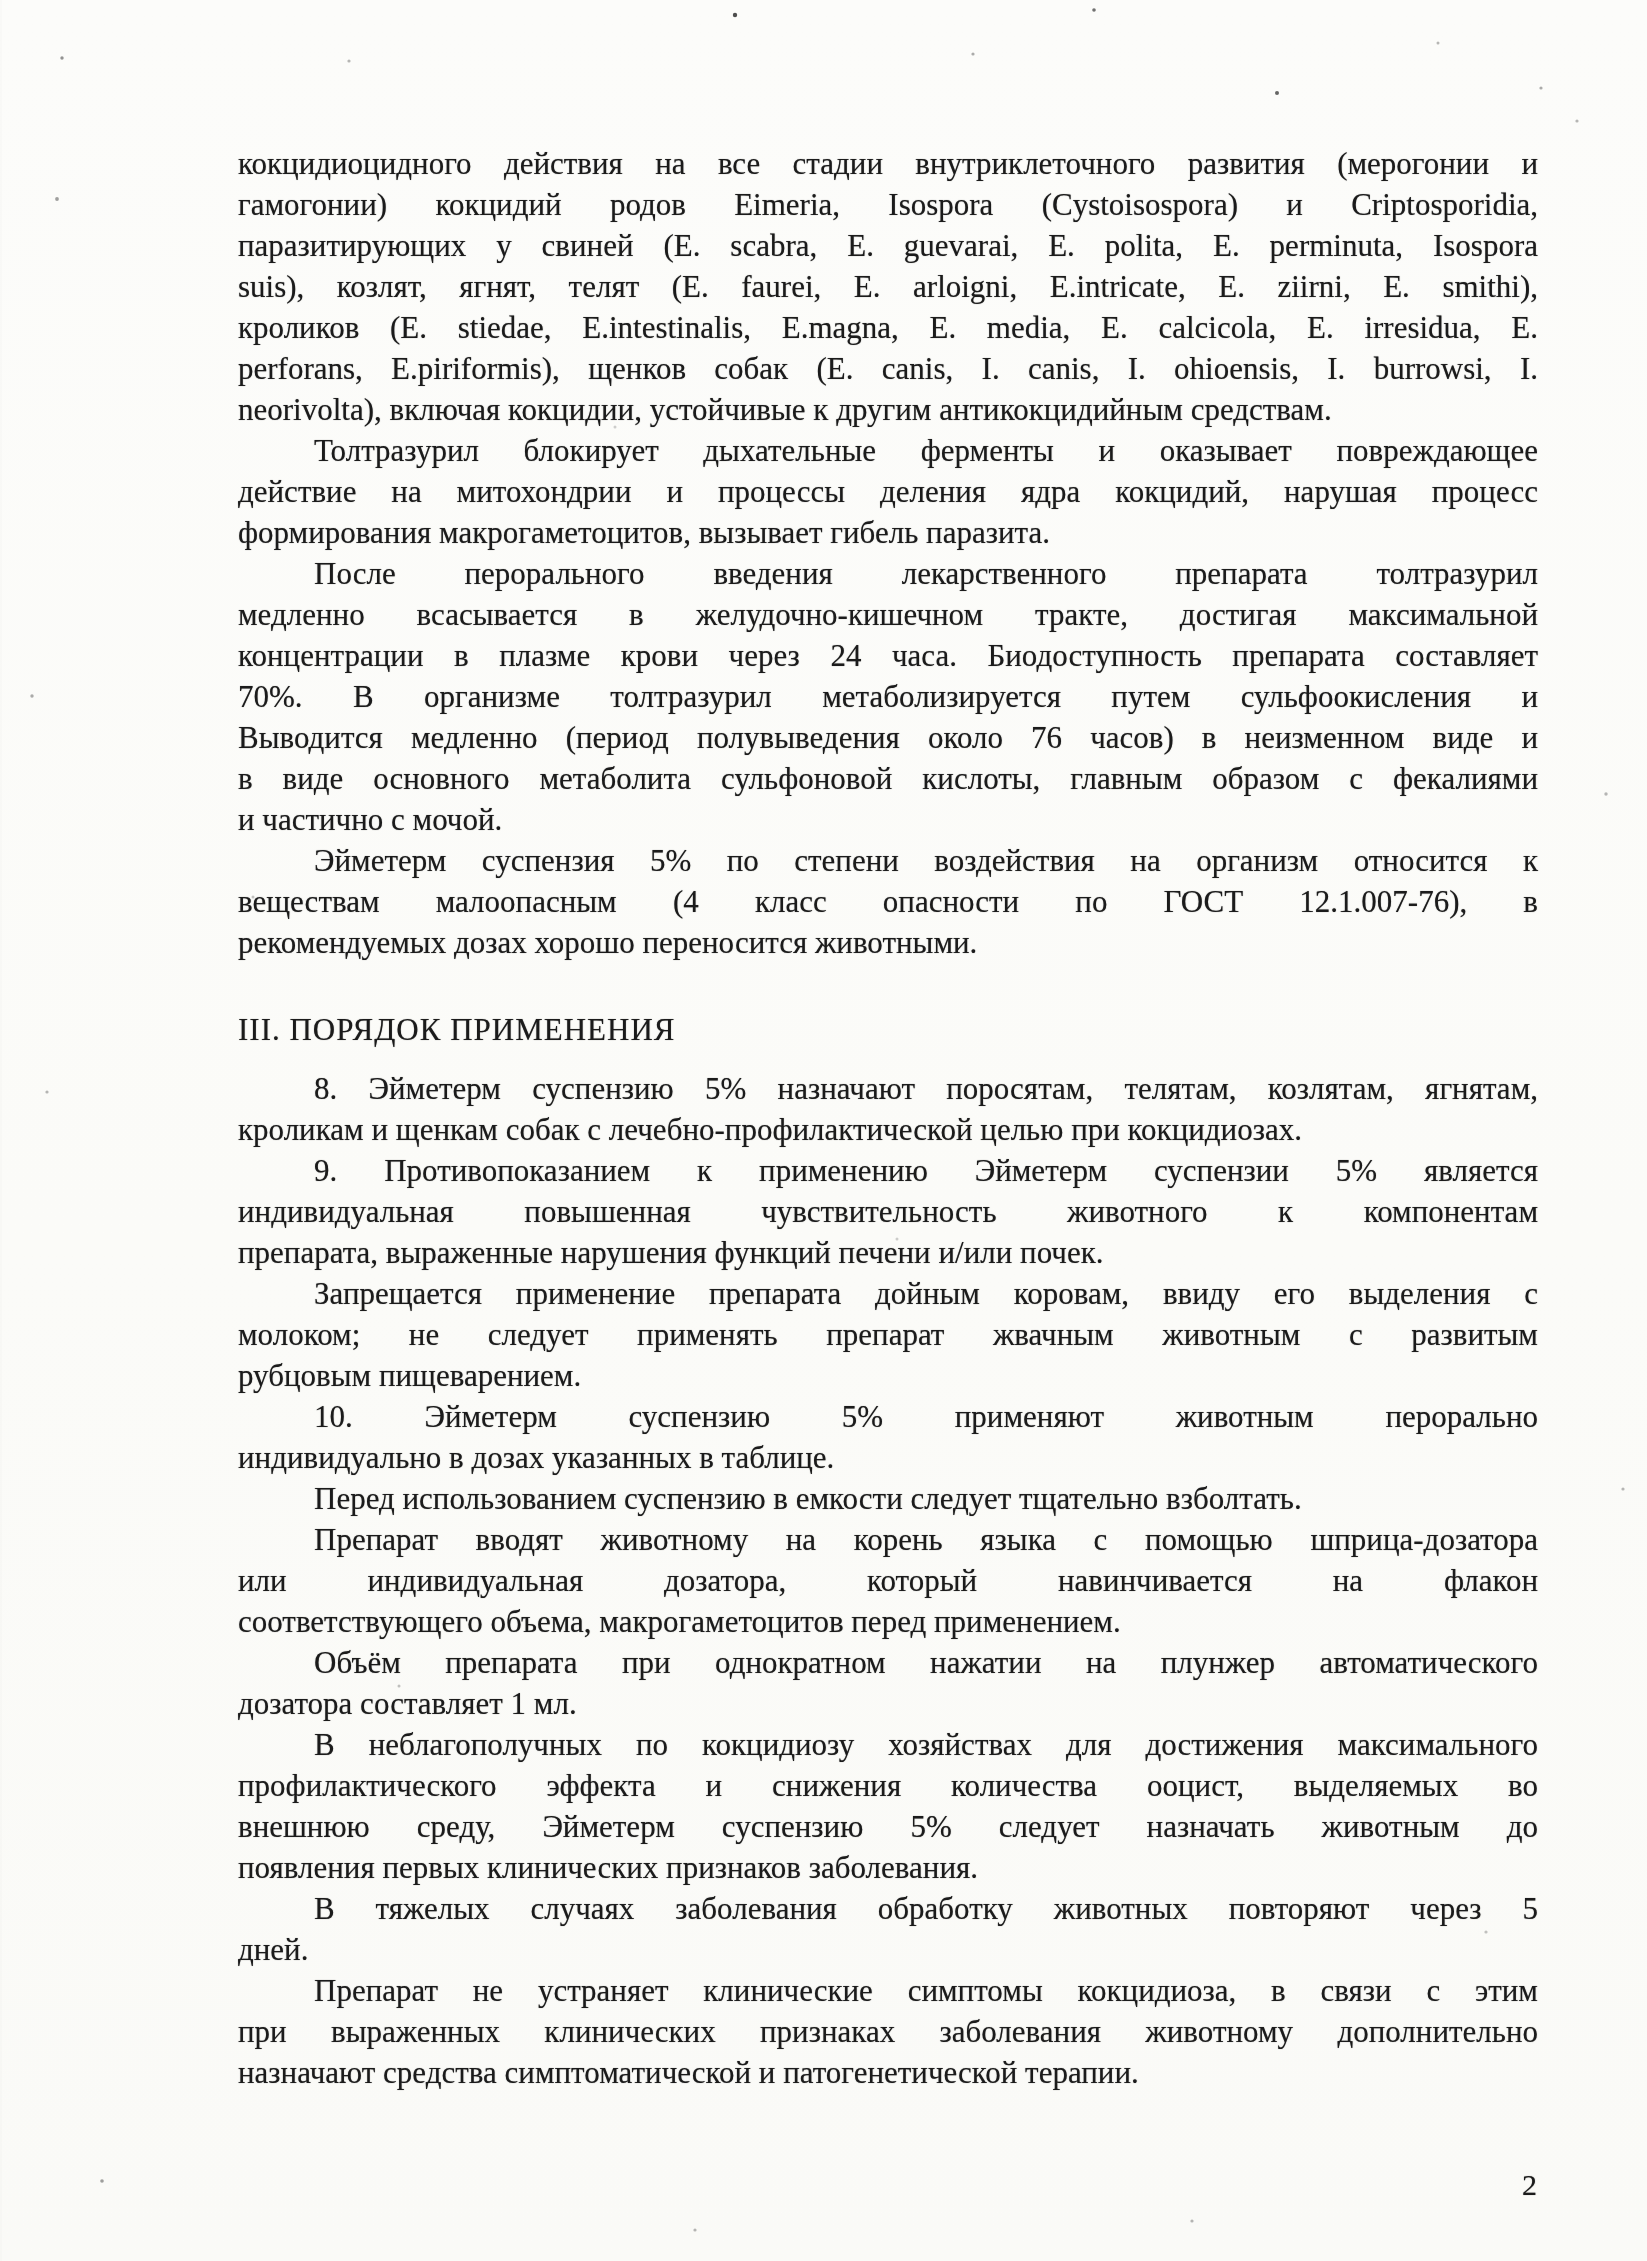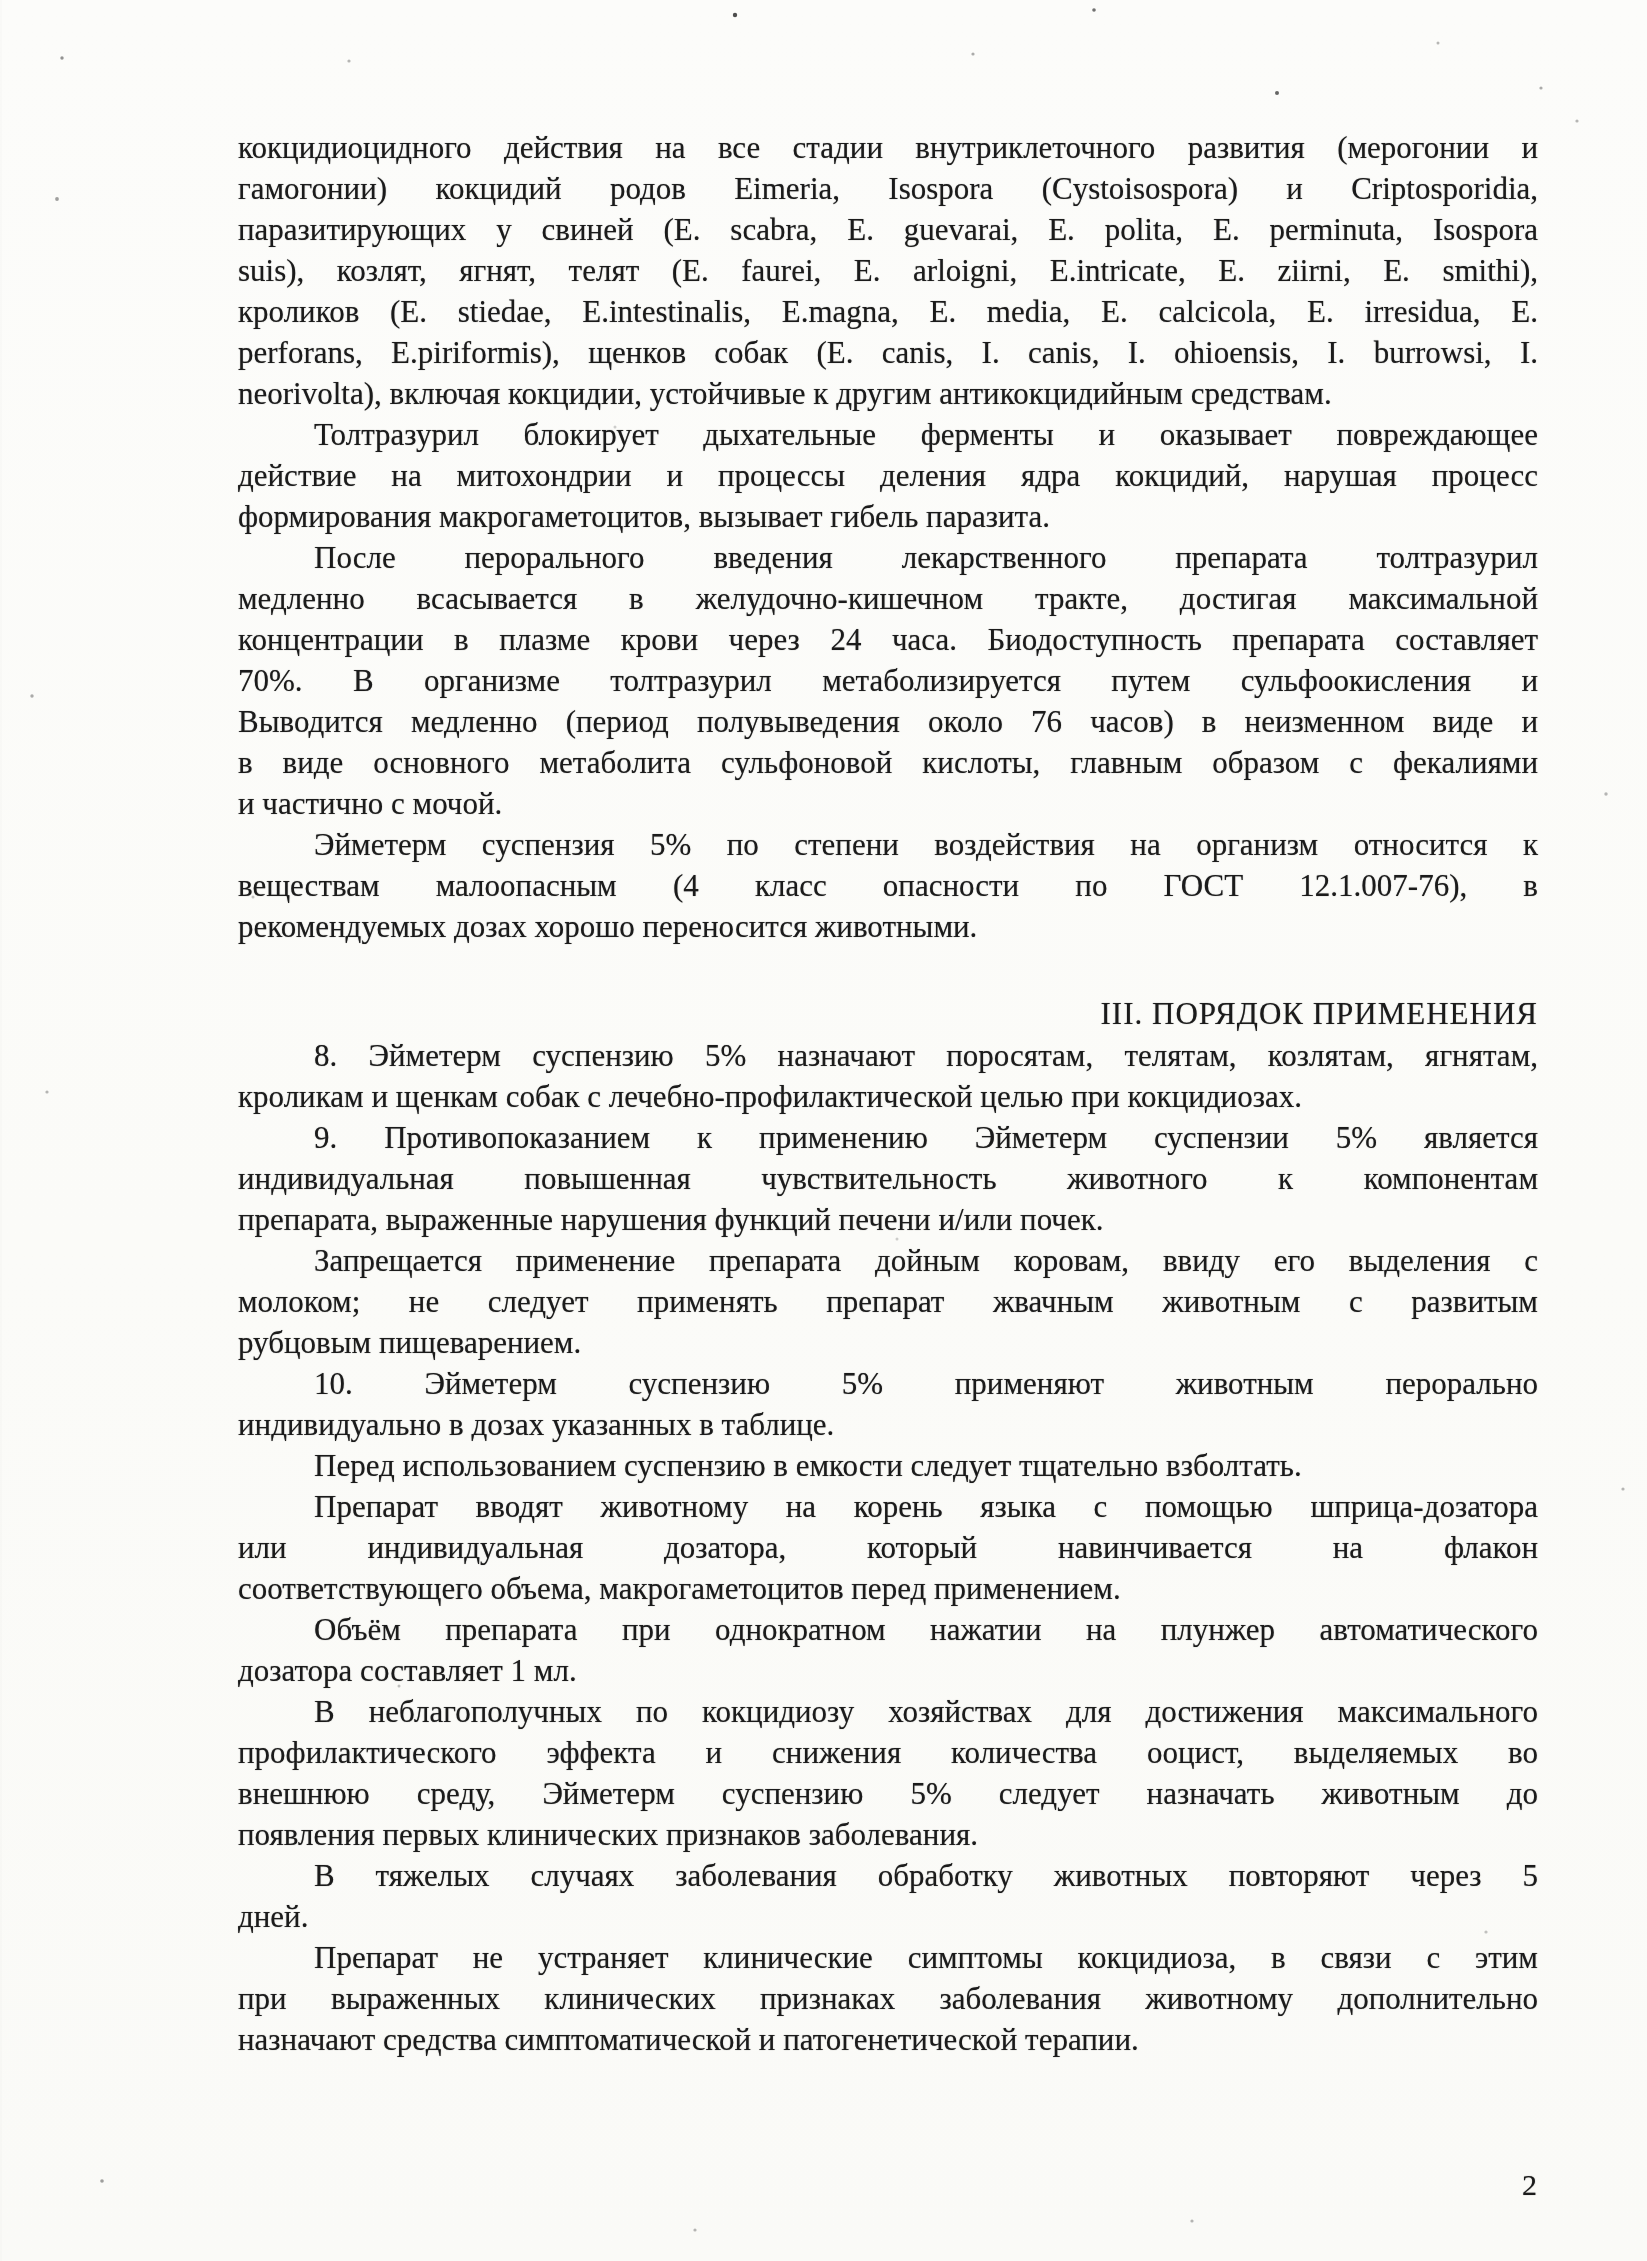--- a/index.html
+++ b/index.html
@@ -37,33 +37,33 @@
       694px 2229px 0 0.6px rgba(20,20,20,.3),
       1191px 2220px 0 0.6px rgba(20,20,20,.3),
       398px 1685px 0 0.5px rgba(20,20,20,.25),
       896px 1238px 0 0.5px rgba(20,20,20,.2),
       252px 896px 0 0.5px rgba(20,20,20,.25),
       1485px 1931px 0 0.6px rgba(20,20,20,.25),
       614px 426px 0 0.5px rgba(20,20,20,.2);
   }
   .doc{
     position:absolute;
-    left:238px;top:127px;width:1300px;
+    left:238px;top:143px;width:1300px;
     font-size:31px;line-height:41px;
     text-shadow:0 0 1px rgba(25,25,25,.55);
   }
   .line{
     text-align:justify;
     text-align-last:justify;
   }
   .line.last{text-align-last:left;}
   .line.indent{text-indent:76px;}
   .heading{
-    text-align:right;
-    margin-top:46px;margin-bottom:1px;
+    text-align:left;
+    margin-top:46px;margin-bottom:18px;
     letter-spacing:1px;
   }
   .page-number{
     position:absolute;top:2164px;right:110px;
     font-size:30px;line-height:41px;
     text-shadow:0 0 1px rgba(25,25,25,.55);
   }
 </style>
 </head>
 <body>

